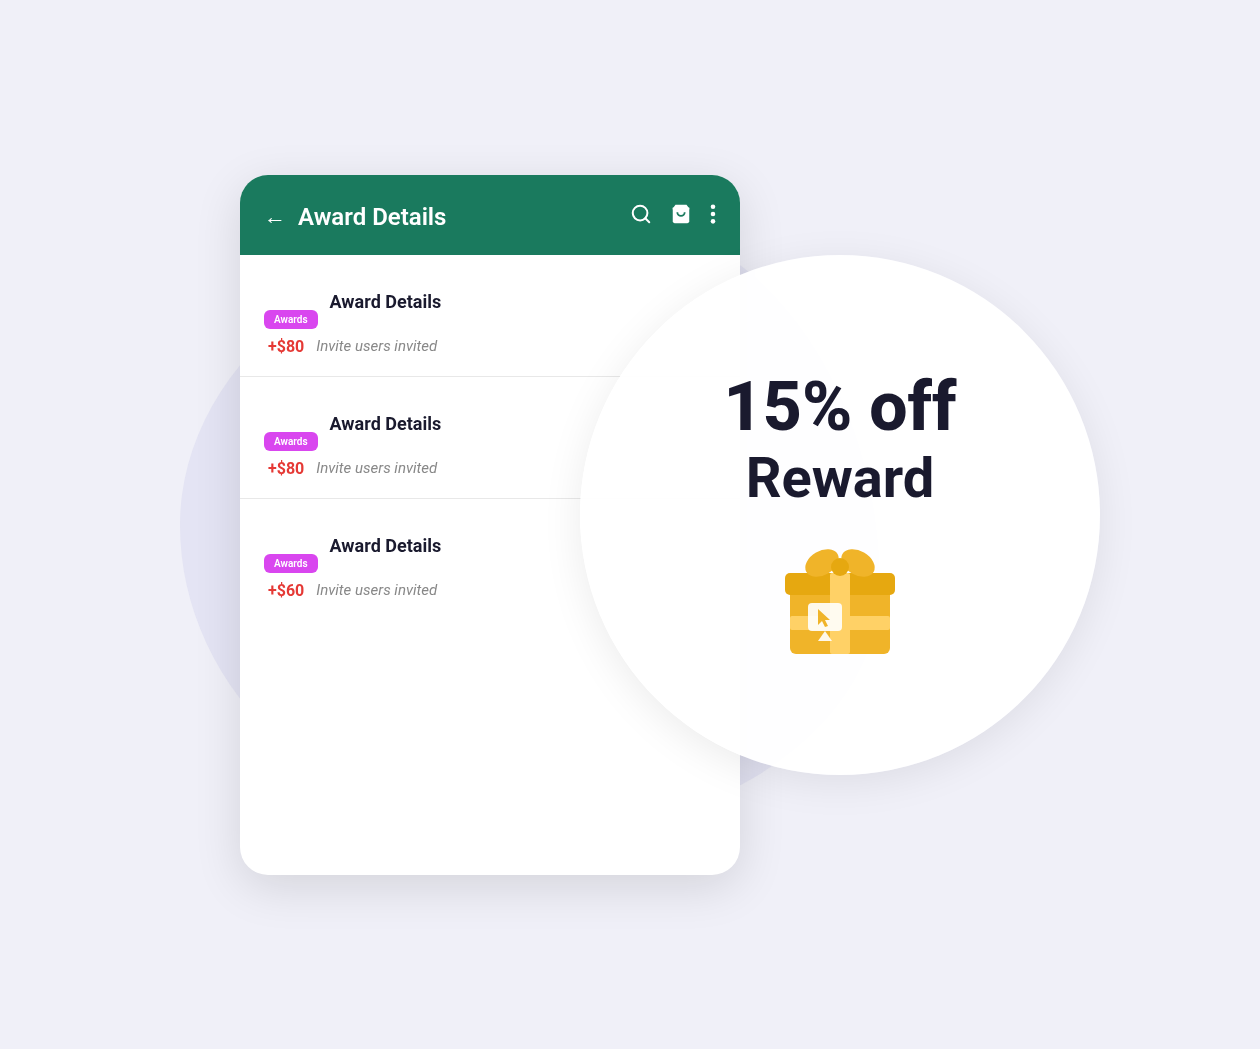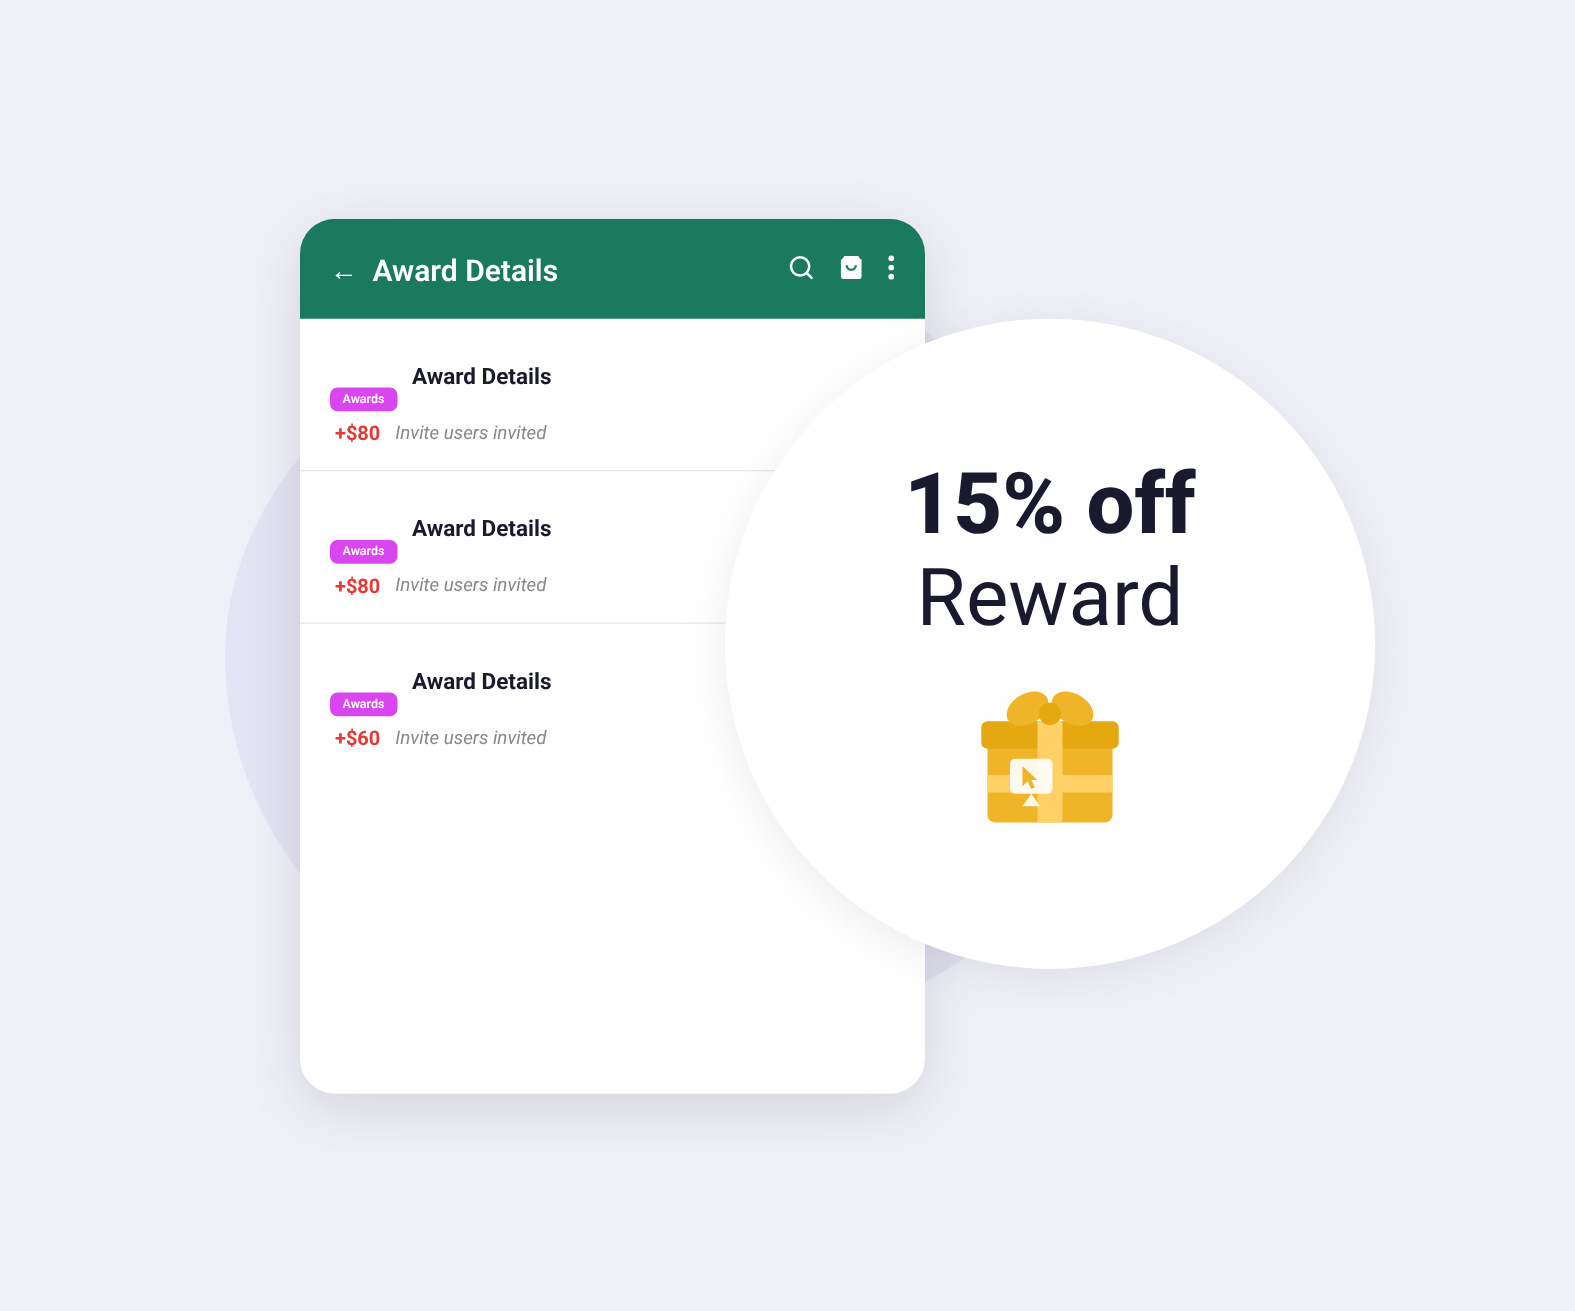--- a/index.html
+++ b/index.html
@@ -166,22 +166,22 @@
     }
 
     .reward-text .percent {
       font-size: 68px;
       font-weight: 800;
       color: #1a1a2e;
       display: block;
     }
 
     .reward-text .reward-label {
-      font-size: 64px;
-      font-weight: 400;
+      font-size: 56px;
+      font-weight: 700;
       color: #1a1a2e;
       display: block;
     }
 
     
     .gift-icon-container {
       width: 130px;
       height: 130px;
     }
 

